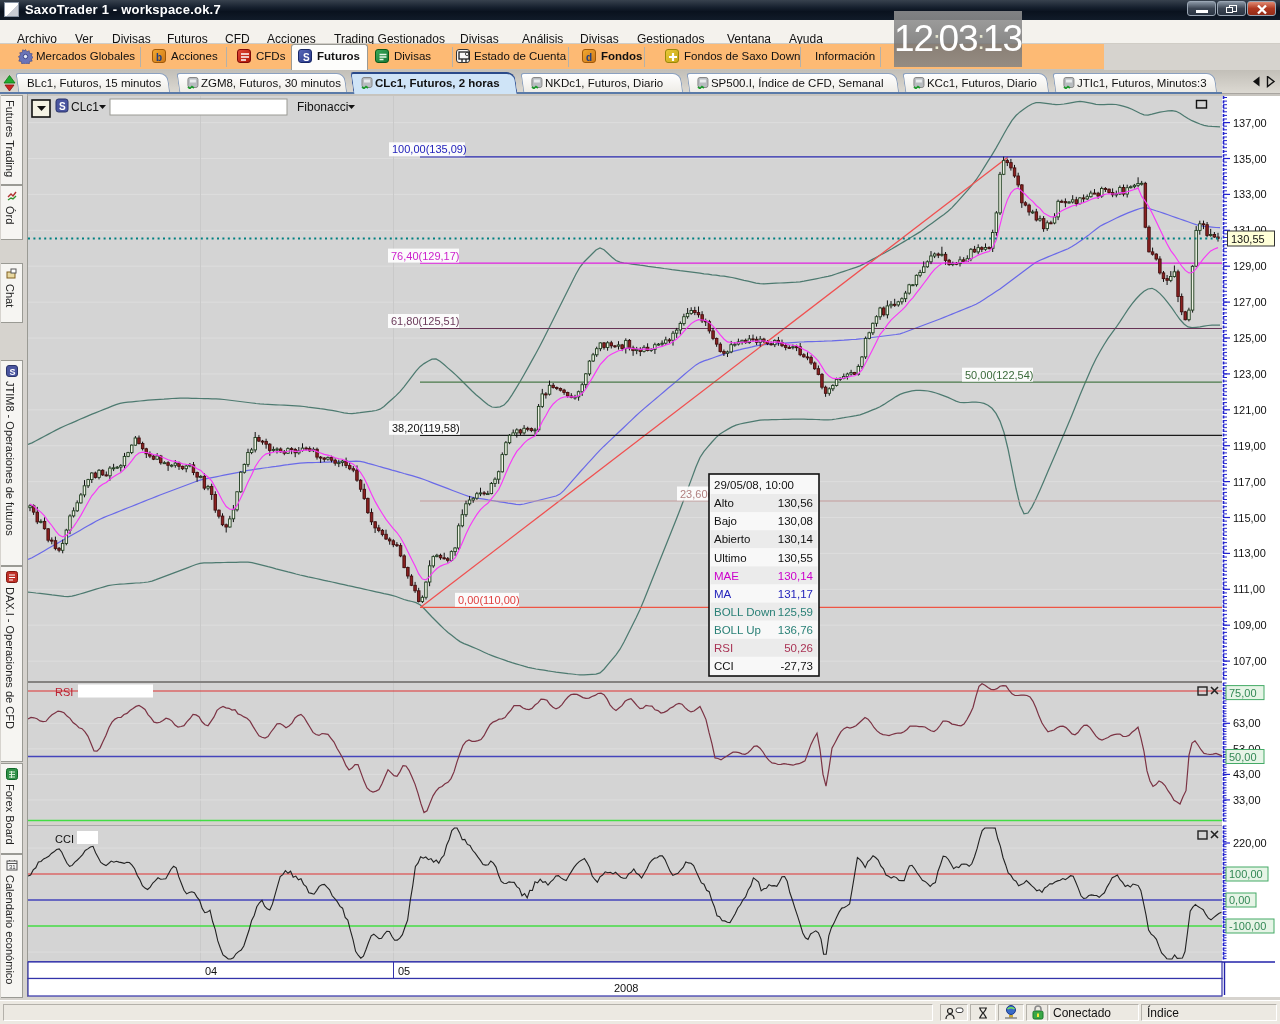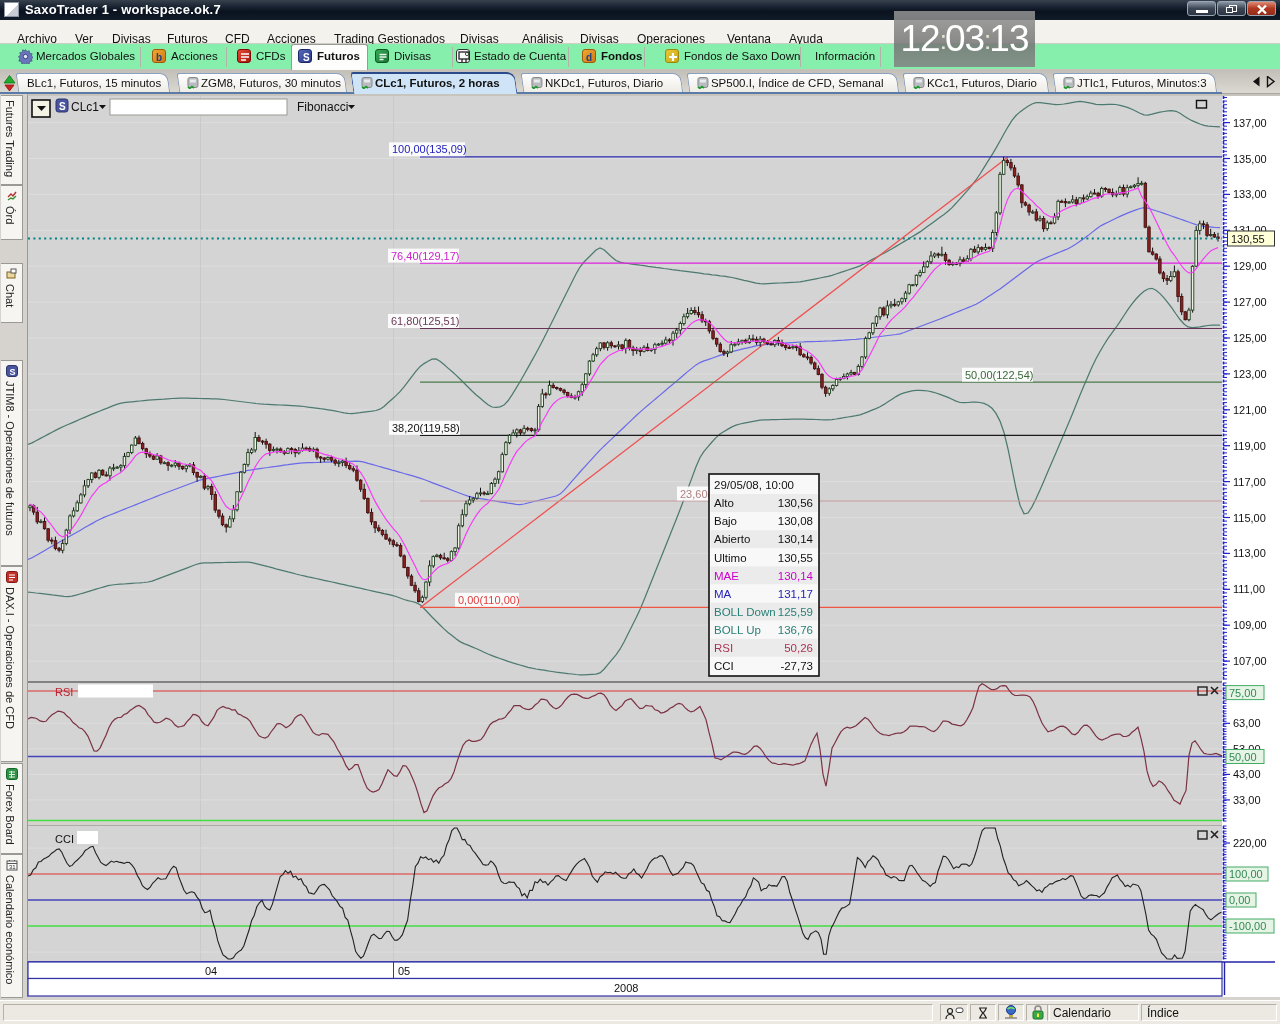--- a/index.html
+++ b/index.html
@@ -10,41 +10,41 @@
 #titlebar .ticon{left:4px;top:2px;width:15px;height:15px;background:linear-gradient(135deg,#fff 55%,#c8ccd4 56%);border:1px solid #8894a4}
 #titlebar .ttext{left:25px;top:2px;color:#fff;font-size:13px;font-weight:bold;letter-spacing:0.2px}
 .winbtn{top:1px;height:15px;width:29px;border:1px solid #9aa6b4;border-radius:3px;color:#fff;font-size:10px;text-align:center;line-height:13px;font-weight:bold}
 #btnmin{left:1187px;background:linear-gradient(180deg,#8a96a4,#3c4654 50%,#2a3442)}
 #btnmax{left:1217px;background:linear-gradient(180deg,#8a96a4,#3c4654 50%,#2a3442)}
 #btncls{left:1247px;width:29px;background:linear-gradient(180deg,#e08a72,#b03820 50%,#922c18)}
 
 #menubar{left:0;top:20px;width:1280px;height:24px;background:#f4f2ed;border-bottom:1px solid #d0cdc6;color:#111;font-size:12px}
 #menubar span{position:absolute;top:12px}
 
-#toolbar{left:0;top:44px;width:1280px;height:26px;background:#86efac;border-bottom:1px solid #c6c3bc;font-size:11.5px;color:#111}
+#toolbar{left:0;top:44px;width:1104px;height:26px;background:#fdba74;border-bottom:1px solid #c6c3bc;font-size:11.5px;color:#111}
 #toolbar .lbl{position:absolute;top:6px}
 #toolbar .sep{position:absolute;top:3px;width:1px;height:20px;background:#b4b1aa}
 #toolbar .icon{position:absolute;top:5px;width:14px;height:14px;border-radius:3px}
 #futbtn{position:absolute;left:291px;top:0px;width:77px;height:26px;background:#fdfdfb;border:1px solid #9a9a94;border-bottom:none;border-radius:3px 3px 0 0}
 
 #tabbar{left:0;top:70px;width:1280px;height:24px;background:linear-gradient(180deg,#c2bfb8,#dddad3)}
 .tab{position:absolute;top:73px;height:21px;background:linear-gradient(180deg,#ffffff,#eceae4);border:1px solid #8aa0c0;border-bottom:none;border-radius:3px 8px 0 0;font-size:11.5px;color:#111;transform:skewX(8deg)}
 .tab>div{transform:skewX(-8deg);position:relative;top:3px;white-space:nowrap}
 .tab .ticn{display:inline-block;width:12px;height:12px;vertical-align:-2px;margin-right:2px}
 #tabactive{background:#cfe4f7;border-color:#3a5a9a;border-top:2px solid #2a4a8a;z-index:3;font-weight:bold;top:72px;height:22px}
 
 #sidebar{left:0;top:94px;width:27px;height:906px;background:#d6d3ce}
 .stab{position:absolute;left:1px;width:22px;background:#f6f5f2;border:1px solid #9a9a94;border-left:none;border-radius:0 0 0 0;color:#222;font-size:11px}
 .stab .vtext{position:absolute;left:3px;writing-mode:vertical-rl;white-space:nowrap}
 .stab .sicon{position:absolute;left:5px;width:12px;height:12px}
 
 #statusbar{left:0;top:1000px;width:1280px;height:24px;background:#ece9e2;border-top:1px solid #ffffff;font-size:12px;color:#111}
 .scell{position:absolute;top:3px;height:17px;border:1px solid;border-color:#b4b1aa #fff #fff #b4b1aa}
 
-#clock{left:894px;top:11px;width:141px;height:56px;background:linear-gradient(180deg,rgba(148,148,148,0.86),rgba(118,118,118,0.86) 60%,rgba(132,132,132,0.86));color:#fff;font-size:37px;text-align:center;line-height:56px;letter-spacing:-1px}
+#clock{left:894px;top:11px;width:128px;height:56px;background:linear-gradient(180deg,rgba(148,148,148,0.86),rgba(118,118,118,0.86) 60%,rgba(132,132,132,0.86));color:#fff;font-size:37px;text-align:center;line-height:56px;letter-spacing:-1px}
 #clock b{font-weight:normal;font-size:26px;color:#e8e8d0;vertical-align:2px;letter-spacing:-2px}
 </style></head>
 <body>
 <div id="titlebar" class="abs">
   <div class="ticon abs"></div>
   <div class="ttext abs">SaxoTrader 1 - workspace.ok.7</div>
   <div id="btnmin" class="winbtn abs">
       <span style="position:absolute;left:8px;top:8px;width:12px;height:3px;background:#fff"></span>
     </div>
   <div id="btnmax" class="winbtn abs">
@@ -59,21 +59,21 @@
     <span style="left:17px">Archivo</span>
     <span style="left:75px">Ver</span>
     <span style="left:112px">Divisas</span>
     <span style="left:167px">Futuros</span>
     <span style="left:225px">CFD</span>
     <span style="left:267px">Acciones</span>
     <span style="left:334px">Trading Gestionados</span>
     <span style="left:460px">Divisas</span>
     <span style="left:522px">Análisis</span>
     <span style="left:580px">Divisas</span>
-    <span style="left:637px">Operaciones</span>
+    <span style="left:637px">Gestionados</span>
     <span style="left:727px">Ventana</span>
     <span style="left:789px">Ayuda</span>
   </div>
 <div id="toolbar" class="abs">
     <span id="futbtn"></span>
     <span class="icon" style="left:18px;background:transparent"><svg width="15" height="15">
         <g fill="#6a74b8" stroke="#3a4488" stroke-width="0.6">
           <path d="M7.5 0.5l1.4 2.2 2.3-1 .4 2.6 2.6.4-1 2.3 2.2 1.4-2.2 1.4 1 2.3-2.6.4-.4 2.6-2.3-1-1.4 2.2-1.4-2.2-2.3 1-.4-2.6-2.6-.4 1-2.3L0.5 7.5l2.2-1.4-1-2.3 2.6-.4.4-2.6 2.3 1z"></path>
         </g>
         <circle cx="7.5" cy="7.5" r="2.2" fill="#e8ecf8" stroke="#3a4488"></circle>
@@ -1364,16 +1364,16 @@
         <circle cx="8" cy="5" r="4.5" fill="#3a6ac8" stroke="#1a3a88"></circle>
         <path d="M4.5 4c2-1.5 5-1.5 7 0" stroke="#78e858" stroke-width="1.5" fill="none"></path>
         <rect x="6" y="10" width="4" height="3" fill="#c8a838"></rect>
         <path d="M2 13h12" stroke="#888" stroke-width="1.5"></path>
       </svg></span>
     <span class="scell" style="left:1026px;width:24px;text-align:center"><svg width="14" height="15" style="margin:0 3px">
         <rect x="2" y="6" width="10" height="8" rx="1.5" fill="#3aa848" stroke="#187828"></rect>
         <path d="M4 6V4a3 3 0 016 0v2" fill="none" stroke="#888" stroke-width="1.6"></path>
         <rect x="6" y="8.5" width="2" height="3.5" fill="#f8e838"></rect>
       </svg></span>
-    <span class="scell" style="left:1047px;width:92px;padding:1px 0 0 5px">Calendario</span>
+    <span class="scell" style="left:1047px;width:92px;padding:1px 0 0 5px">Conectado</span>
     <span class="scell" style="left:1141px;width:136px;padding:1px 0 0 5px">Índice</span>
   </div>
 <div id="clock" class="abs">12<b>:</b>03<b>:</b>13</div>
 
 </body></html>

